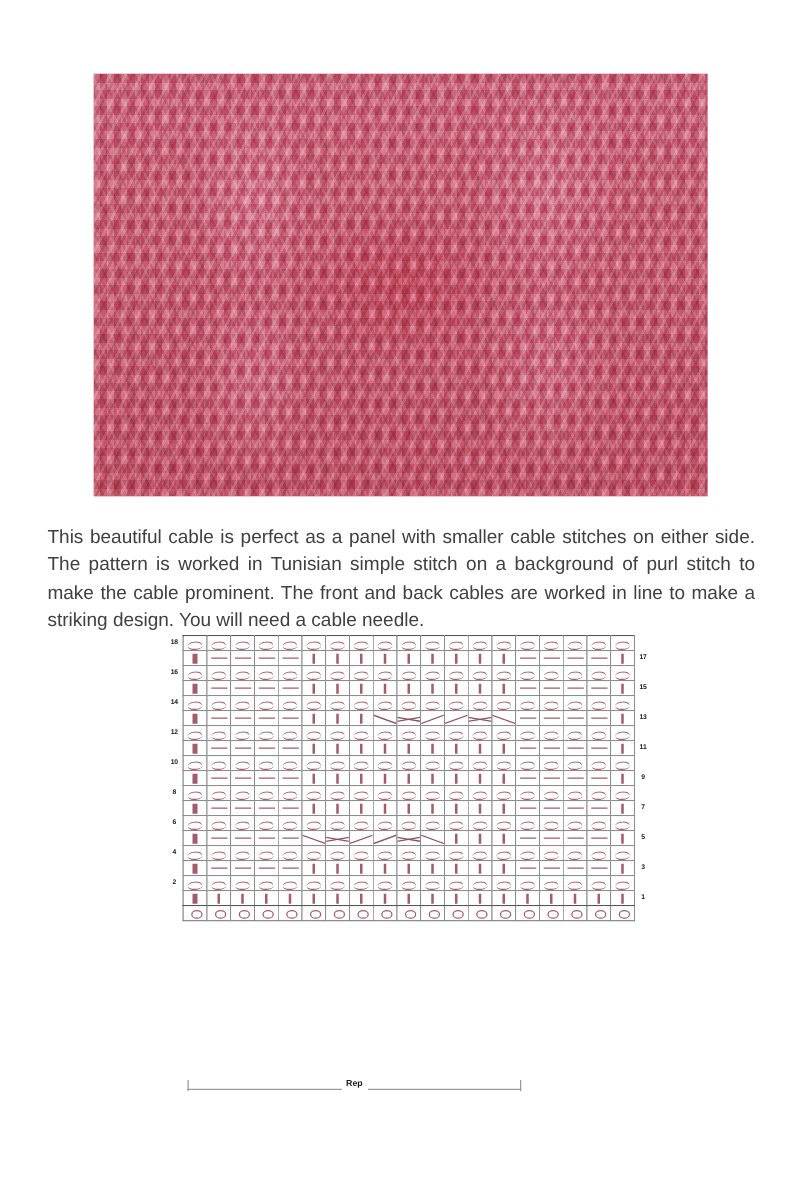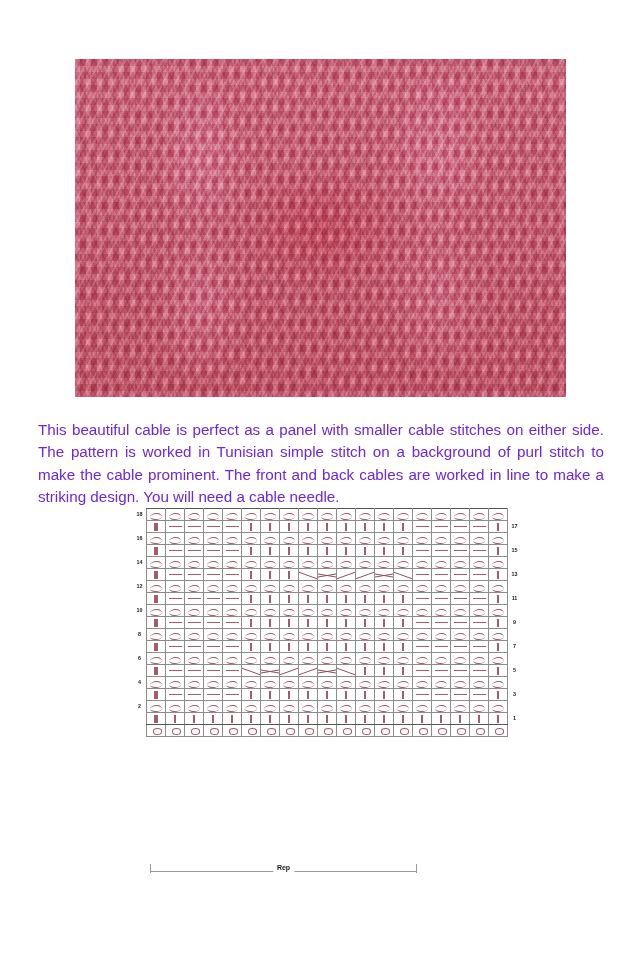--- a/index.html
+++ b/index.html
@@ -51,21 +51,21 @@
       linear-gradient(180deg, rgba(255,255,255,.06), rgba(0,0,0,.10));
     mix-blend-mode:overlay;
   }
 
   
   .desc{
     position:absolute;
     left:38px; top:404px; width:566px;
     font-size:15.2px;
     line-height:1.46;
-    color:#6d28d9;
+    color:#404040;
     text-align:justify;
     text-justify:inter-word;
   }
   .desc span{display:inline;}
 
   
   .chart{
     position:absolute;
     left:133px; top:508px;
   }

